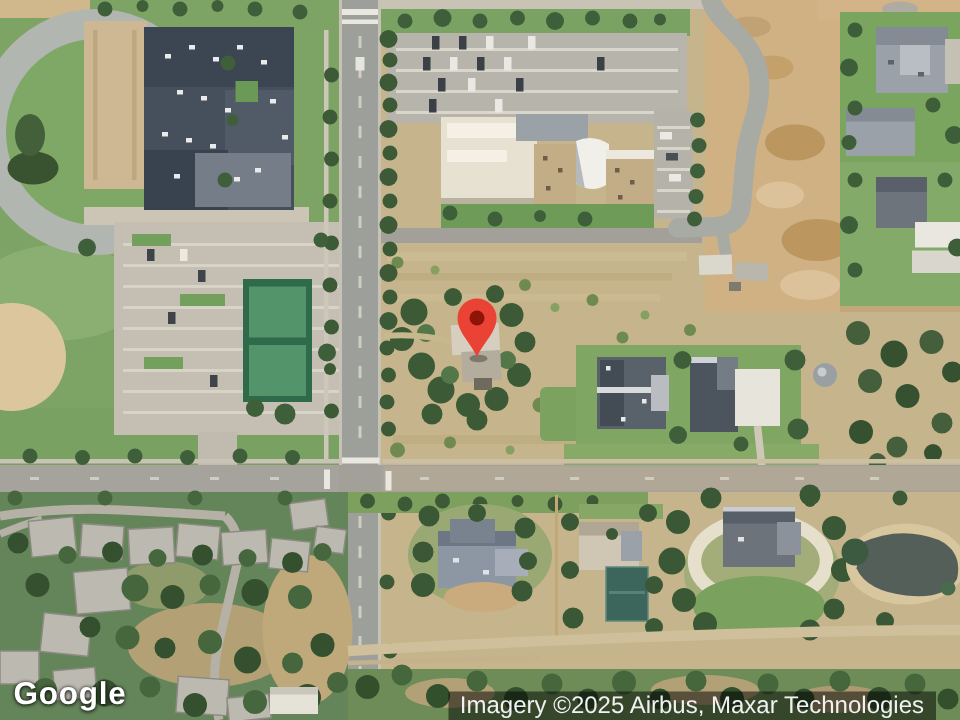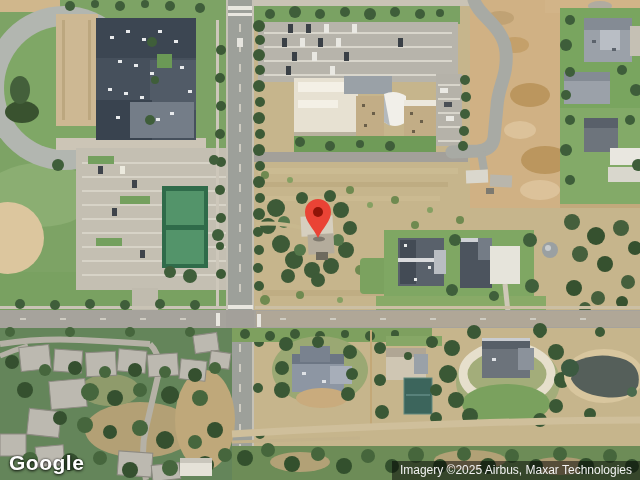--- a/index.html
+++ b/index.html
@@ -3,22 +3,22 @@
 <meta charset="utf-8">
 <style>
   html,body{margin:0;padding:0;background:#222;}
   .stage{position:relative;width:640px;height:480px;overflow:hidden;
          font-family:"Liberation Sans",sans-serif;}
   .stage svg{display:block;position:absolute;left:0;top:0;}
   .google-logo{position:absolute;left:9px;bottom:5px;color:#fff;
     font-size:21px;font-weight:bold;letter-spacing:.5px;
     text-shadow:0 1px 3px rgba(0,0,0,.85),0 0 2px rgba(0,0,0,.6);
     cursor:pointer;user-select:none;}
-  .attribution{position:absolute;right:0;bottom:0;height:19px;line-height:19px;
-    background:rgba(0,0,0,.5);color:#f1f1f1;font-size:12px;padding:0 8px;
+  .attribution{position:absolute;right:16px;bottom:0;height:19px;line-height:19px;
+    background:rgba(0,0,0,.5);color:#f1f1f1;font-size:16px;padding:0 8px;
     white-space:nowrap;}
 </style>
 </head>
 <body>
 
 <div class="stage">
 <svg width="640" height="480" viewBox="0 0 640 480">
 
   <rect width="640" height="480" fill="#c6b58c"></rect>
 

